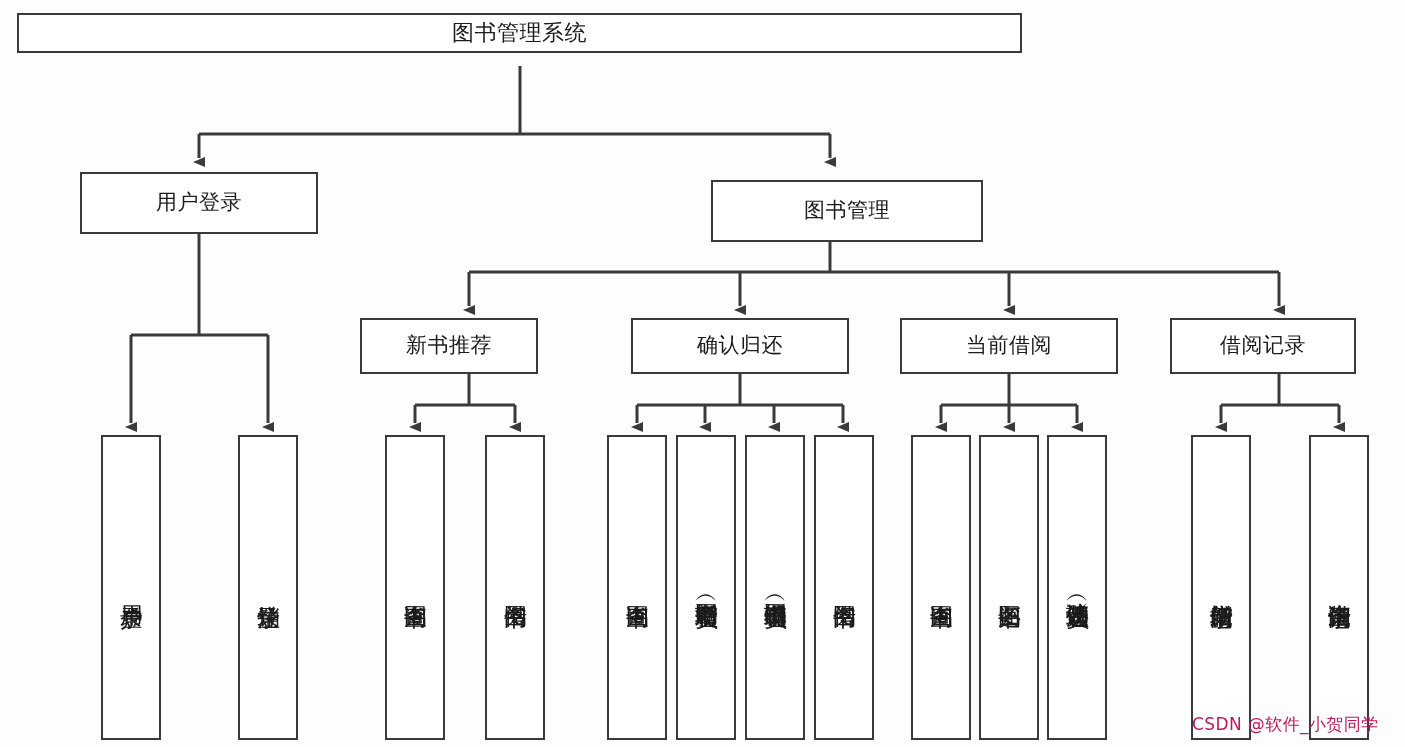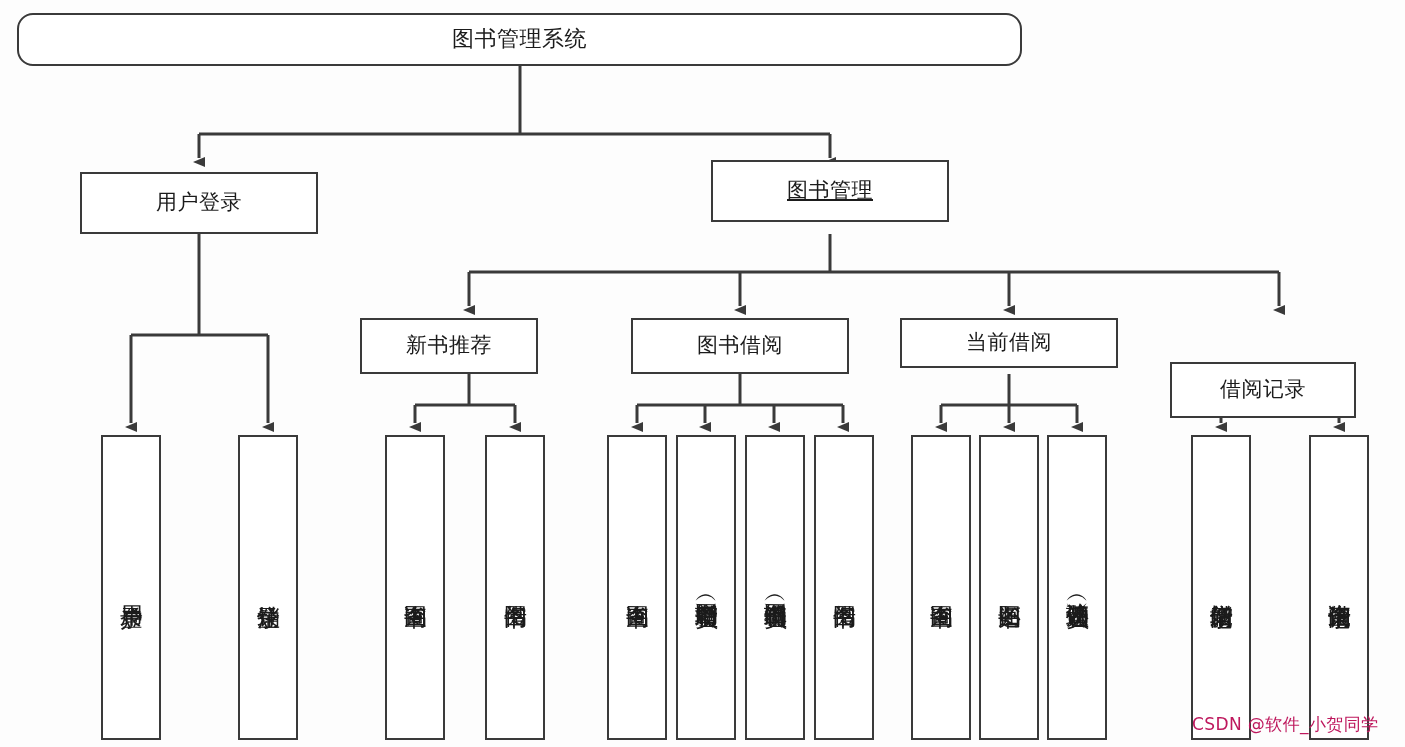--- a/index.html
+++ b/index.html
@@ -119,45 +119,45 @@
       <path d="M 1009 405 L 1009 423" marker-end="url(#arrow)"></path>
       <path d="M 1077 405 L 1077 423" marker-end="url(#arrow)"></path>
 
       <path d="M 1279 374 L 1279 405"></path>
       <path d="M 1221 405 L 1339 405"></path>
       <path d="M 1221 405 L 1221 423" marker-end="url(#arrow)"></path>
       <path d="M 1339 405 L 1339 423" marker-end="url(#arrow)"></path>
     </g>
   </svg>
 
-  <div class="node horiz root" style="left:17px; top:13px; width:1005px; height:53px;border-radius:16px;">
+  <div class="node horiz root" style="left:17px; top:13px; width:1005px; height:40px;">
     <span class="lbl">图书管理系统</span>
   </div>
 
   <div class="node horiz" style="left:80px; top:172px; width:238px; height:62px;">
     <span class="lbl">用户登录</span>
   </div>
 
-  <div class="node horiz" style="left:711px; top:160px; width:238px; height:62px;text-decoration:underline;">
+  <div class="node horiz" style="left:711px; top:180px; width:272px; height:62px;">
     <span class="lbl">图书管理</span>
   </div>
 
   <div class="node horiz" style="left:360px; top:318px; width:178px; height:56px;">
     <span class="lbl">新书推荐</span>
   </div>
 
   <div class="node horiz" style="left:631px; top:318px; width:218px; height:56px;">
-    <span class="lbl">图书借阅</span>
-  </div>
-
-  <div class="node horiz" style="left:900px; top:318px; width:218px; height:50px;">
+    <span class="lbl">确认归还</span>
+  </div>
+
+  <div class="node horiz" style="left:900px; top:318px; width:218px; height:56px;">
     <span class="lbl">当前借阅</span>
   </div>
 
-  <div class="node horiz" style="left:1170px; top:318px; width:186px; height:56px;margin-top:44px;">
+  <div class="node horiz" style="left:1170px; top:318px; width:186px; height:56px;">
     <span class="lbl">借阅记录</span>
   </div>
 
   <div class="node vert" style="left:101px; top:435px; width:60px; height:305px;">
     <span class="lbl">用户登录</span>
   </div>
 
   <div class="node vert" style="left:238px; top:435px; width:60px; height:305px;">
     <span class="lbl">注销登录</span>
   </div>

